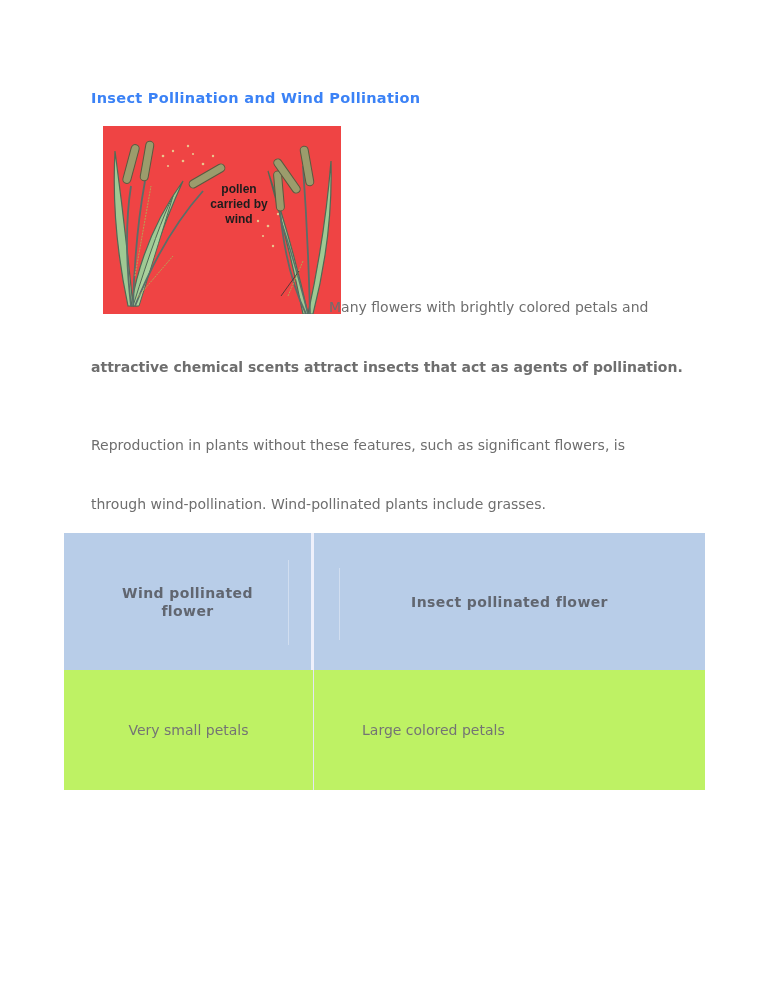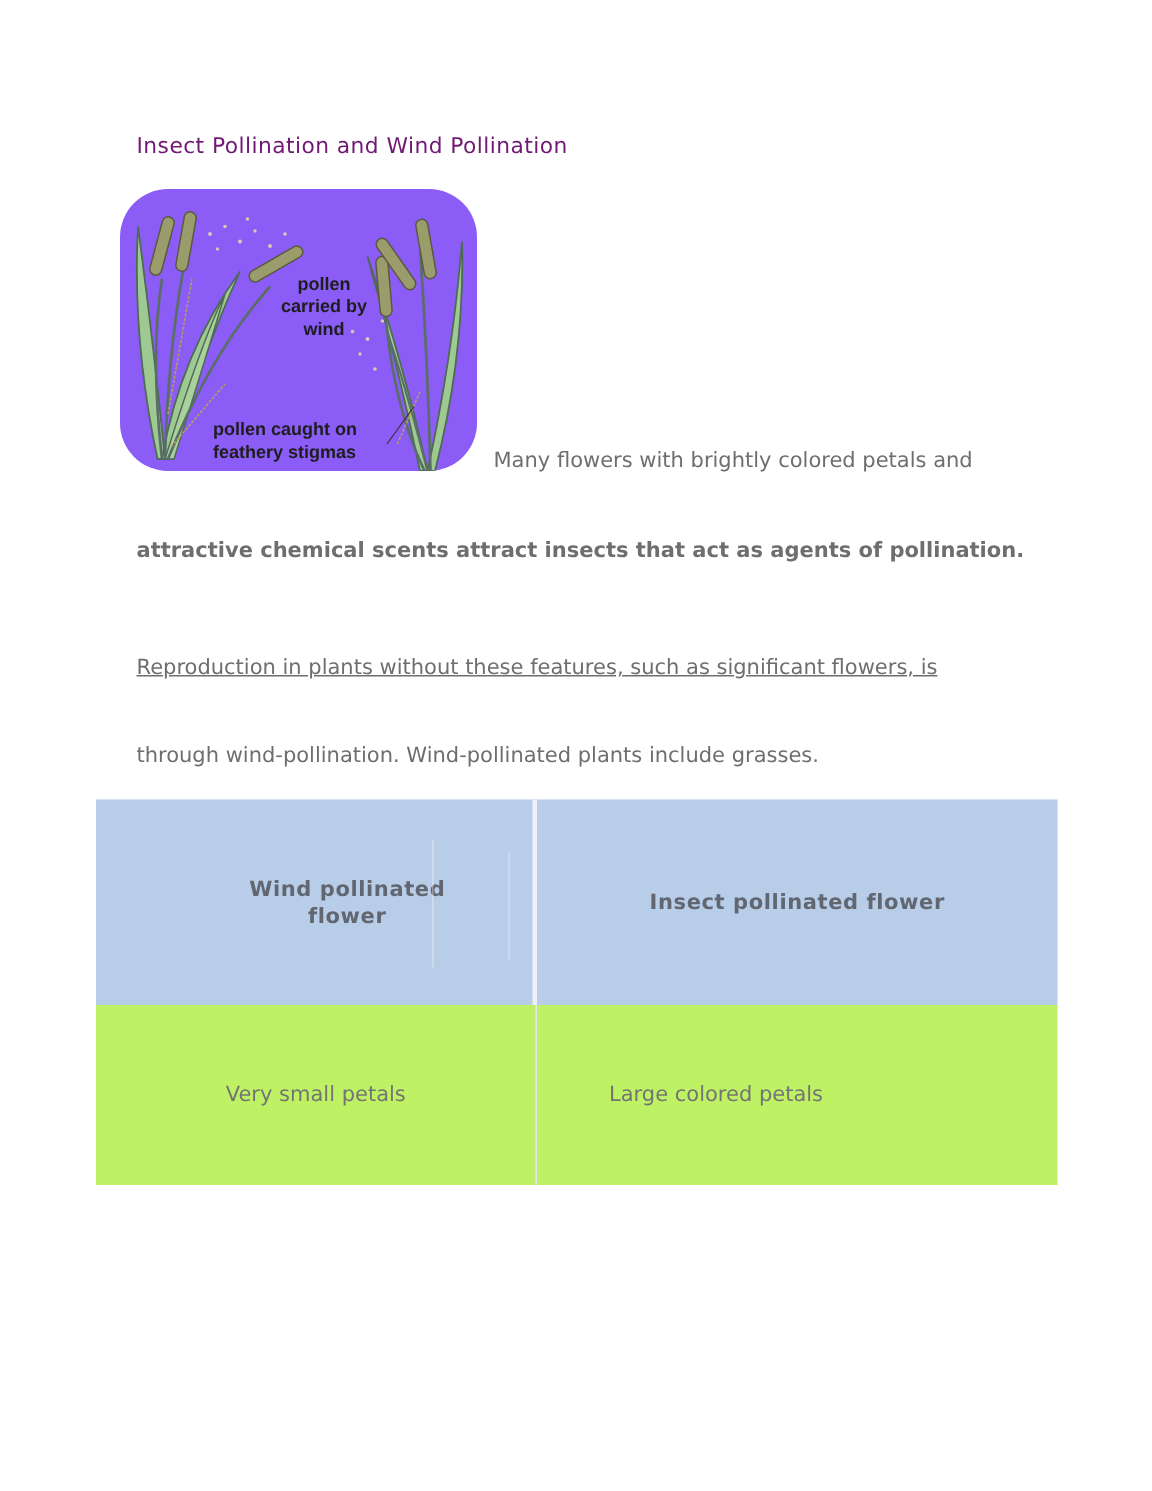--- a/index.html
+++ b/index.html
@@ -2,45 +2,45 @@
 <html><head>
   <meta charset="utf-8">
   <style>
     html, body { margin: 0; padding: 0; }
     body {
       width: 768px; height: 994px; background: #ffffff; position: relative;
       font-family: "DejaVu Sans", "Liberation Sans", sans-serif; overflow: hidden;
     }
     .title {
       position: absolute; left: 91px; top: 90px; margin: 0;
-      font-size: 14.5px; font-weight: normal; color: #701a75; letter-spacing: 0.3px;
+      font-size: 14.5px; font-weight: bold; color: #3b82f6; letter-spacing: 0.3px;
     }
     .figure {
-      position: absolute; left: 80px; top: 126px; width: 238px; height: 188px;
-      background: #8b5cf6; overflow: hidden; border-radius: 32px;
+      position: absolute; left: 103px; top: 126px; width: 238px; height: 188px;
+      background: #ef4444; overflow: hidden;
     }
     .figure svg { position: absolute; left: 0; top: 0; }
     .fig-label {
       position: absolute; font-family: "Liberation Sans", sans-serif; font-weight: bold;
       font-size: 12px; color: #1d1d1d; text-align: center; line-height: 15px;
     }
     .para {
       position: absolute; margin: 0; font-size: 14px; color: #6e6e6e; white-space: nowrap;
     }
     table.cmp {
       position: absolute; left: 64px; top: 533px; width: 641px;
       border-collapse: separate; border-spacing: 0;
       background: #eef0fb;
     }
     table.cmp th, table.cmp td { padding: 0; vertical-align: middle; text-align: center; }
     .hdr-cell {
       background: #b8cde8; height: 137px; color: #616670;
       font-size: 14px; font-weight: bold; letter-spacing: 0.4px; line-height: 18px;
     }
-    .hdr-cell.left { width: 247px; border-right: 3px solid #eef0fb; padding-left: 44px; }
+    .hdr-cell.left { width: 247px; border-right: 3px solid #eef0fb; }
     .body-cell {
       background: #bef264; height: 120px; color: #747474; font-size: 14px;
     }
     .body-cell.left { border-right: 1px solid #e4e6f6; }
     .body-cell.right { text-align: left; padding-left: 48px; margin-top: 25px; }
     .inner-line {
       position: absolute; width: 1px; background: rgba(255,255,255,0.35);
     }
   </style>
 </head>
@@ -94,29 +94,25 @@
     <rect x="200" y="20" width="8" height="40" rx="4" fill="#9b9c6c" stroke="#5a5a40" transform="rotate(-10 204 40)"></rect>
     <path d="M185 170 L200 135" stroke="#b5a454" stroke-width="1" stroke-dasharray="2 1"></path>
 
     <line x1="178" y1="170" x2="196" y2="145" stroke="#333" stroke-width="0.8"></line>
   </svg>
   <div class="fig-label" style="left:96px; top:56px; width:80px;">
     <div>pollen</div>
     <div>carried by</div>
     <div>wind</div>
   </div>
-  <div class="fig-label" style="left:62px; top:153px; width:120px; text-align:left;">
-    <div>pollen caught  on</div>
-    <div>feathery stigmas</div>
-  </div>
 </div>
 
 <p class="para" style="left:329px; top:299px;">Many flowers with brightly colored petals and</p>
 <p class="para" style="left:91px; top:359px;font-weight:bold;">attractive chemical scents attract insects that act as agents of pollination.</p>
-<p class="para" style="left:91px; top:437px;text-decoration:underline;">Reproduction in plants without these features, such as significant flowers, is</p>
+<p class="para" style="left:91px; top:437px;">Reproduction in plants without these features, such as significant flowers, is</p>
 <p class="para" style="left:91px; top:496px;">through wind-pollination. Wind-pollinated plants include grasses.</p>
 
 <table class="cmp">
   <thead>
     <tr>
       <th class="hdr-cell left">
         <div>Wind pollinated</div>
         <div>flower</div>
       </th>
       <th class="hdr-cell right">Insect pollinated flower</th>

